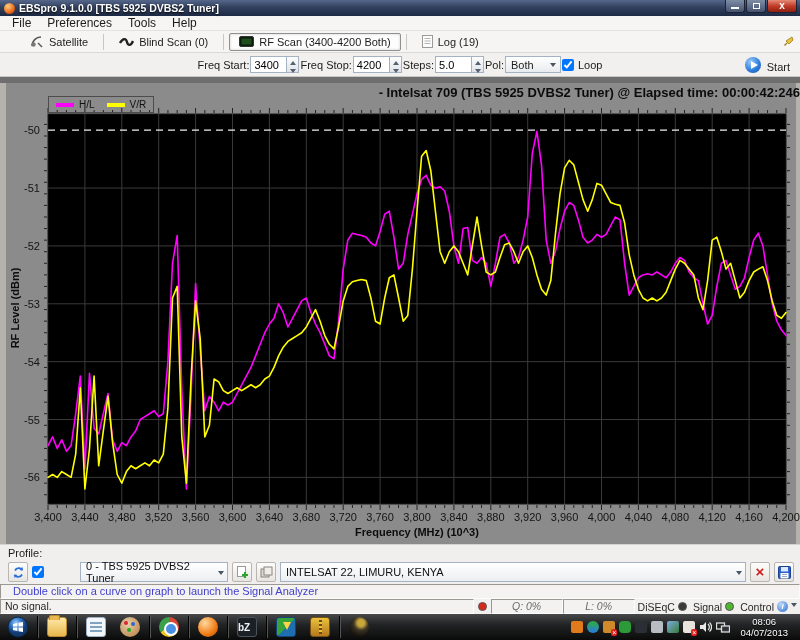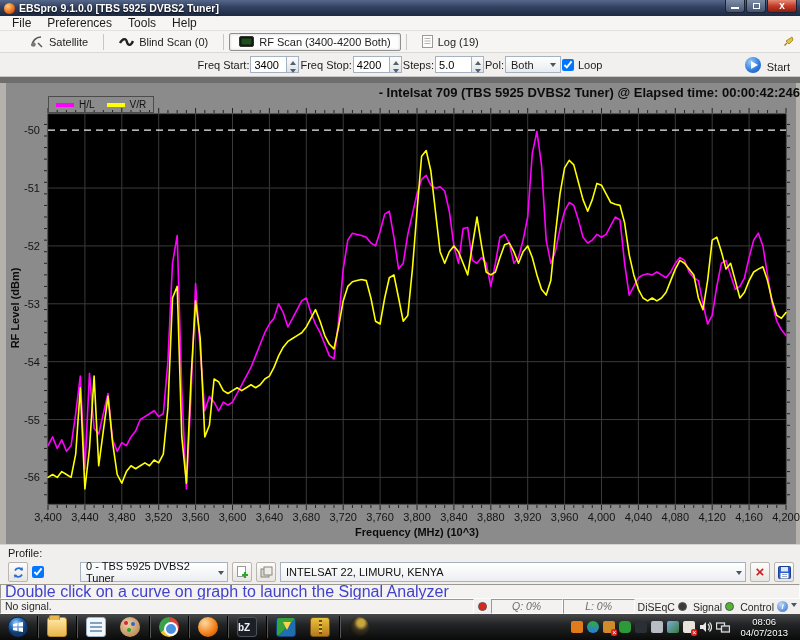--- a/index.html
+++ b/index.html
@@ -63,21 +63,21 @@
   .profile-label { font-size:11px; color:#1c1c1c; margin-bottom:3px; }
   .profile-row { display:flex; align-items:center; gap:4px; }
   .sqbtn { width:20px; height:20px; border:1px solid #b9b6b1; border-radius:2px; background:linear-gradient(180deg,#fdfdfc,#e7e5e1); display:flex; align-items:center; justify-content:center; }
   .profile-row input[type=checkbox] { width:12px; height:12px; }
   .psel { height:20px; border:1px solid #a5b2c2; background:linear-gradient(180deg,#fff,#eceef1); font-size:11px; display:flex; align-items:center; padding-left:5px; color:#111; }
   .psel.device { width:148px;margin-left:32px; }
   .psel.sat { flex:1; }
   .redx { color:#cf1d1d; font-size:15px; font-weight:bold; line-height:10px; }
 
   
-  .hintline { height:15px; border:1px solid; border-color:#9b9892 #fdfdfd #fdfdfd #9b9892; background:#f4f3f1; font-size:16px; line-height:13px; padding-left:4px; color:#4141cc; }
+  .hintline { height:15px; border:1px solid; border-color:#9b9892 #fdfdfd #fdfdfd #9b9892; background:#f4f3f1; font-size:11px; line-height:13px; padding-left:12px; color:#4141cc; }
   .statusline { height:15px; background:#f1f0ee; display:flex; align-items:stretch; font-size:10.5px; color:#2a2a2a; }
   .seg { border:1px solid; border-color:#9b9892 #fdfdfd #fdfdfd #9b9892; line-height:12px; padding:0 4px; background:#f3f2f0; }
   .seg.nosig { flex:1; }
   .seg.qseg,.seg.lseg { width:72px; text-align:center; color:#6b6b6b; font-style:italic; }
   .dot { width:9px; height:9px; border-radius:50%; align-self:center; margin:0 4px; border:1px solid #555; }
   .plain { display:flex; align-items:center; gap:3px; padding:0 3px; font-size:10.5px; }
   .ctrl-i { width:11px; height:11px; border-radius:50%; background:radial-gradient(circle at 35% 30%,#bcd6f7,#2e6fd0); color:#fff; font-size:8px; font-weight:bold; text-align:center; line-height:11px; font-style:italic; }
 
   
   .taskbar { height:26px; background:linear-gradient(180deg,#46484a 0%,#232425 40%,#0a0a0a 100%); display:flex; align-items:center; padding:0 2px; gap:2px; }

